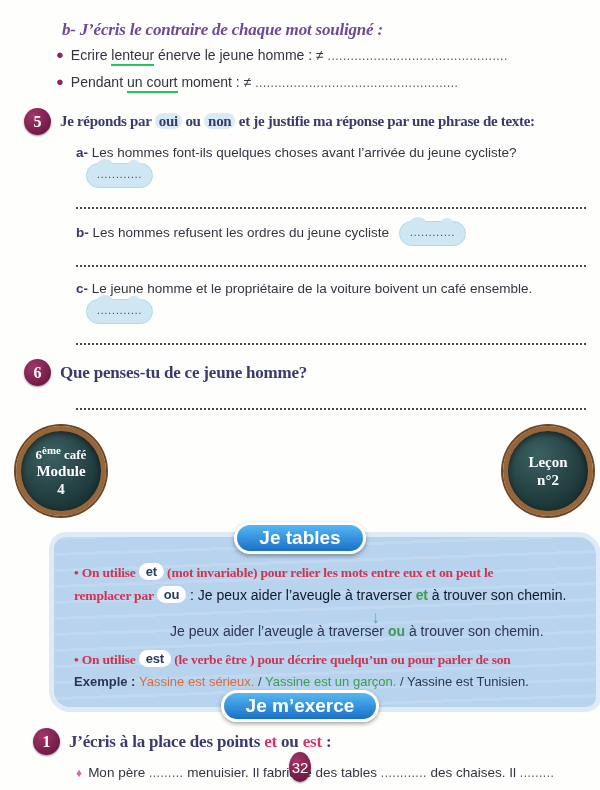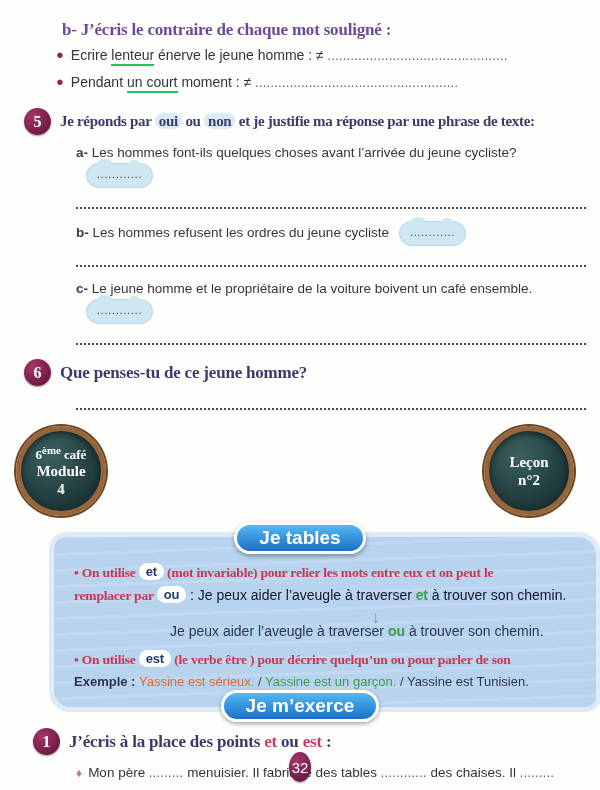--- a/index.html
+++ b/index.html
@@ -6,21 +6,21 @@
   body{
     width:600px;height:790px;background:#fefefc;
     font-family:"Liberation Sans",sans-serif;color:#33343f;
     position:relative;overflow:hidden;
   }
 
   
   .exb-heading{
     margin:20px 0 4px 62px;
     font-family:"Liberation Serif",serif;font-weight:bold;
-    font-size:17px;color:#6d4a96;letter-spacing:-0.2px;
+    font-size:17px;color:#6d4a96;letter-spacing:-0.2px;font-style:italic;
   }
   .dot-item{margin:4px 14px 0 56px;font-size:14px;line-height:22px;color:#33343f;}
   .bullet-dot{color:#8f2456;font-size:13px;margin-right:7px;vertical-align:1px;}
   .red-underline{border-bottom:2px solid #22c55e;padding-bottom:1px;}
   .fill-dots{color:#555;font-size:12px;letter-spacing:0.5px;}
 
   
   .num-heading{display:flex;align-items:center;gap:9px;margin:14px 0 2px 24px;}
   .badge{
     width:27px;height:27px;border-radius:50%;flex:none;
@@ -70,21 +70,21 @@
   .sub-est{color:#8fd8f8;}
   .circle{
     position:absolute;width:80px;height:80px;border-radius:50%;
     background:radial-gradient(circle at 38% 30%,#3c6060,#1c3638 72%);
     border:5px solid #96663a;
     box-shadow:0 0 0 2px #6b4526, inset 0 2px 6px rgba(0,0,0,.55);
     color:#fff;display:flex;flex-direction:column;justify-content:center;
     text-align:center;font-family:"Liberation Serif",serif;font-weight:bold;line-height:1.2;
   }
   .circle-left{left:16px;top:4px;font-size:13px;}
-  .circle-right{right:26px;top:4px;font-size:15px;}
+  .circle-right{right:7px;top:4px;font-size:15px;}
   .circle-left .c2{font-size:15px;}
 
   
   .pill{
     display:block;margin:0 auto;width:max-content;
     background:linear-gradient(180deg,#55b8f2,#1a6fc8);
     border:3px solid #fff;border-radius:20px;color:#fff;font-weight:bold;font-size:19px;
     padding:2px 22px;box-shadow:0 2px 4px rgba(0,0,0,.35);
     position:relative;z-index:3;
   }

